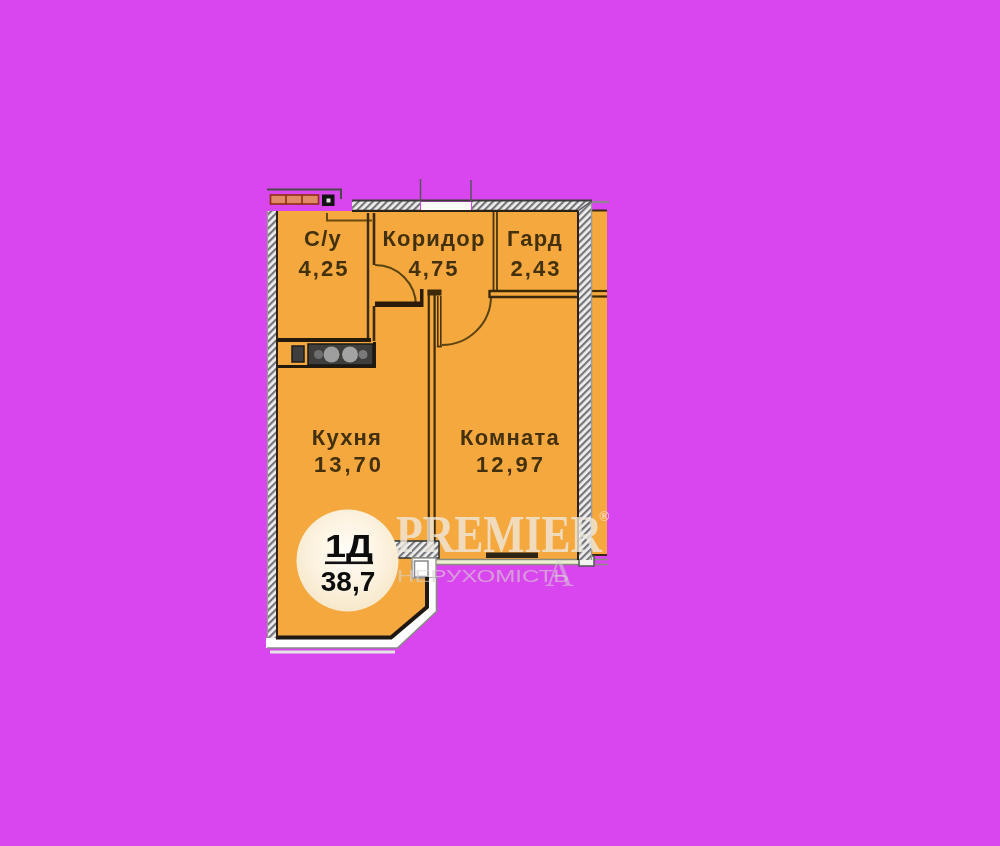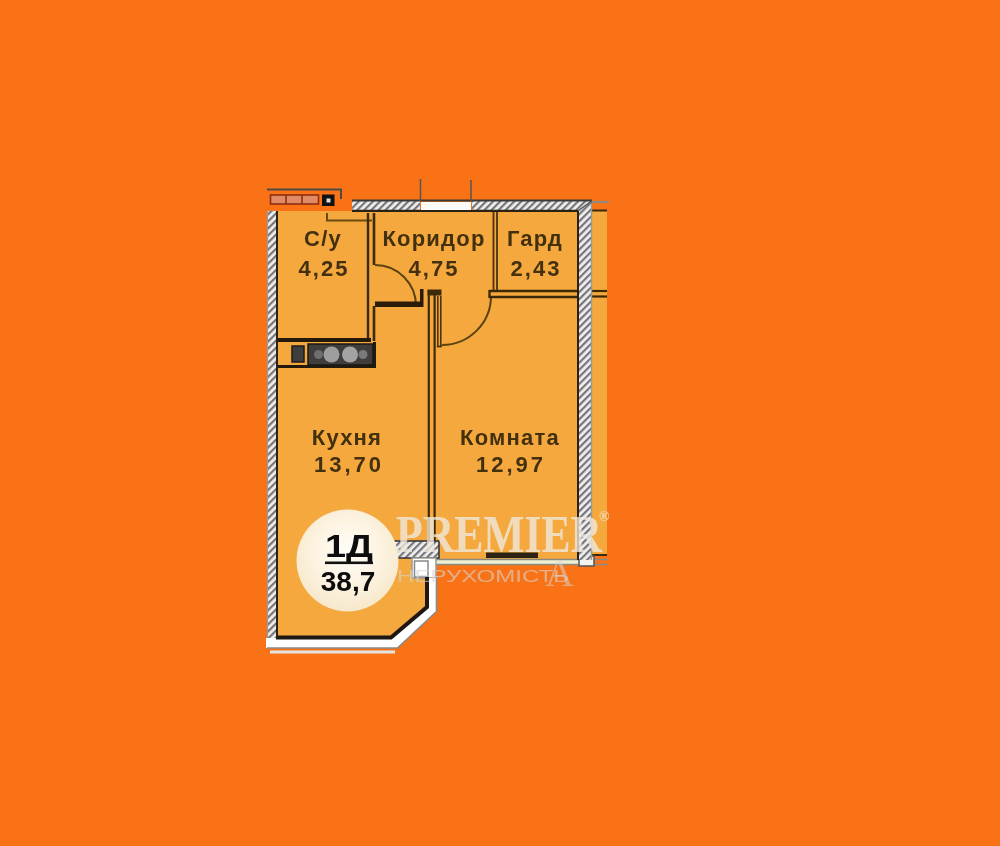--- a/index.html
+++ b/index.html
@@ -1,16 +1,16 @@
 <!DOCTYPE html>
 <html><head>
 <meta charset="utf-8">
 <style>
   html,body{margin:0;padding:0;background:#ffffff;}
-  .wrap{width:1000px;height:846px;position:relative;background:#f97316;overflow:hidden;}
+  .wrap{width:1000px;height:846px;position:relative;background:#d946ef;overflow:hidden;}
   text{font-family:"Liberation Sans",sans-serif;}
 </style>
 </head>
 <body>
 <div class="wrap">
 <svg width="1000" height="846" viewBox="0 0 1000 846" xmlns="http://www.w3.org/2000/svg" style="filter:blur(0.45px)">
   <defs>
     <pattern id="hatch" width="5" height="5" patternUnits="userSpaceOnUse" patternTransform="rotate(45)">
       <rect width="5" height="5" fill="#efefed"></rect>
       <rect x="0" y="0" width="2.2" height="5" fill="#76767c"></rect>

